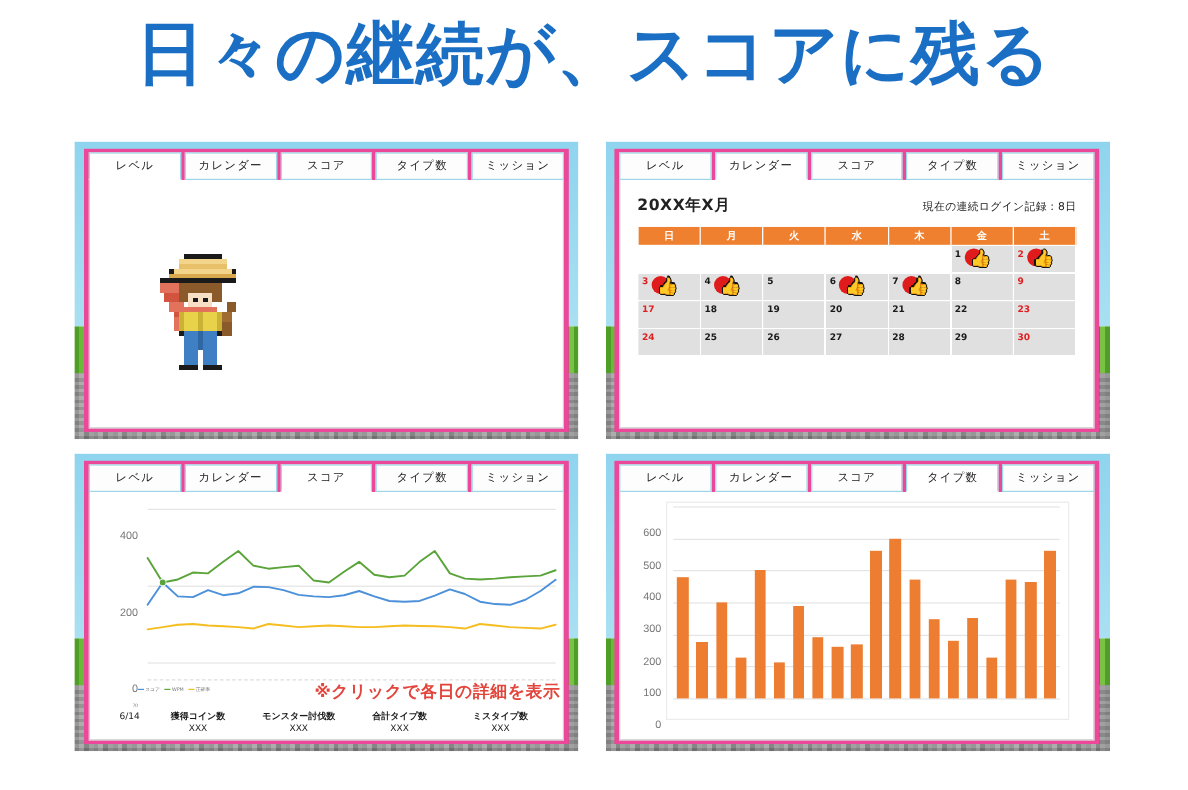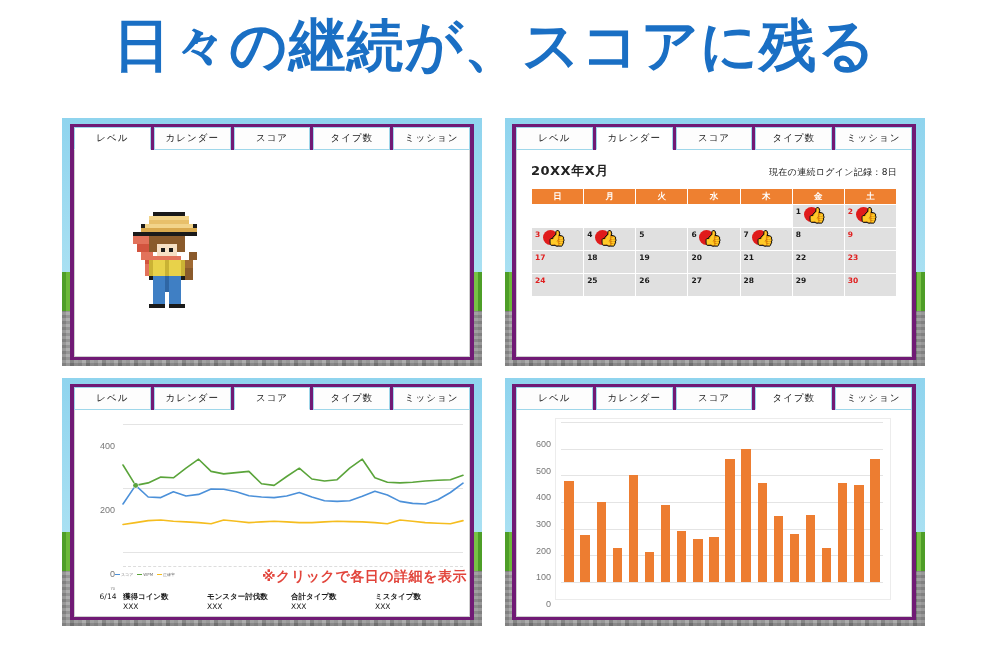--- a/index.html
+++ b/index.html
@@ -18,21 +18,21 @@
   .bg-tile{position:absolute;overflow:hidden;}
   .bg-sky{position:absolute;left:0;right:0;top:0;height:62%;background:linear-gradient(#8fd4ee,#a9e0f2);}
   .bg-grass{position:absolute;left:0;right:0;top:62%;height:16%;
     background:repeating-linear-gradient(90deg,#4e9e27 0 4px,#6cb939 4px 8px,#3e8a22 8px 12px,#78c246 12px 16px);}
   .bg-dirt{position:absolute;left:0;right:0;top:78%;bottom:0;
     background:repeating-linear-gradient(90deg,#8f8f8f 0 4px,#a6a6a6 4px 8px,#7c7c7c 8px 12px,#999 12px 16px);}
   .bg-dirt:after{content:"";position:absolute;inset:0;
     background:repeating-linear-gradient(0deg,rgba(0,0,0,.10) 0 3px,rgba(255,255,255,.08) 3px 6px);}
 
   
-  .win{position:absolute;background:#701a75;box-sizing:border-box;}
+  .win{position:absolute;background:#ec4899;box-sizing:border-box;}
   .tabs{display:flex;height:26px;padding:3px 4px 0 4px;box-sizing:border-box;gap:3px;}
   .tab{
     flex:1;border:1px solid #9fd7ea;border-bottom:1px solid #9fd7ea;background:#fdfdfd;
     display:flex;align-items:center;justify-content:center;
     font-size:9.5px;color:#222;box-sizing:border-box;letter-spacing:1px;
     font-family:"DejaVu Sans","Liberation Sans",sans-serif;
   }
   .tab.active{background:#ffffff;border-bottom-color:#ffffff;font-weight:normal;}
   .panel-body{position:absolute;left:4px;right:4px;top:26px;bottom:3px;background:#fff;
     border:1px solid #cfcfcf;border-top:none;box-sizing:border-box;overflow:hidden;}
@@ -73,21 +73,21 @@
   svg.plot{position:absolute;}
   .legend{position:absolute;font-size:4px;color:#777;display:flex;gap:4px;align-items:center;
     font-family:"DejaVu Sans","Liberation Sans",sans-serif;}
   .legend span.k{display:inline-block;width:5px;height:1px;margin-right:1px;vertical-align:middle;}
   .note-red{position:absolute;color:#e2453c;font-size:14px;font-weight:bold;letter-spacing:.5px;
     font-family:"DejaVu Sans","Liberation Sans",sans-serif;}
   .detail{position:absolute;left:18px;right:10px;font-size:7.5px;color:#1a1a1a;
     font-family:"DejaVu Sans","Liberation Sans",sans-serif;}
   .detail .row{display:flex;align-items:flex-start;margin-bottom:6px;}
   .detail .date{width:30px;text-align:center;padding-top:0;font-size:7.5px;}
-  .detail .cell{flex:1;text-align:left;}
+  .detail .cell{flex:1;text-align:center;}
   .detail .cell b{display:block;font-weight:bold;}
   .detail .cell u{display:block;text-decoration:none;}
   .axis-base{position:absolute;background:#e0e0e0;height:1px;}
   .bar{position:absolute;bottom:0;background:#ed7d31;}
 </style>
 </head>
 <body>
 
 <div class="page-title">日々の継続が、スコアに残る</div>
 

